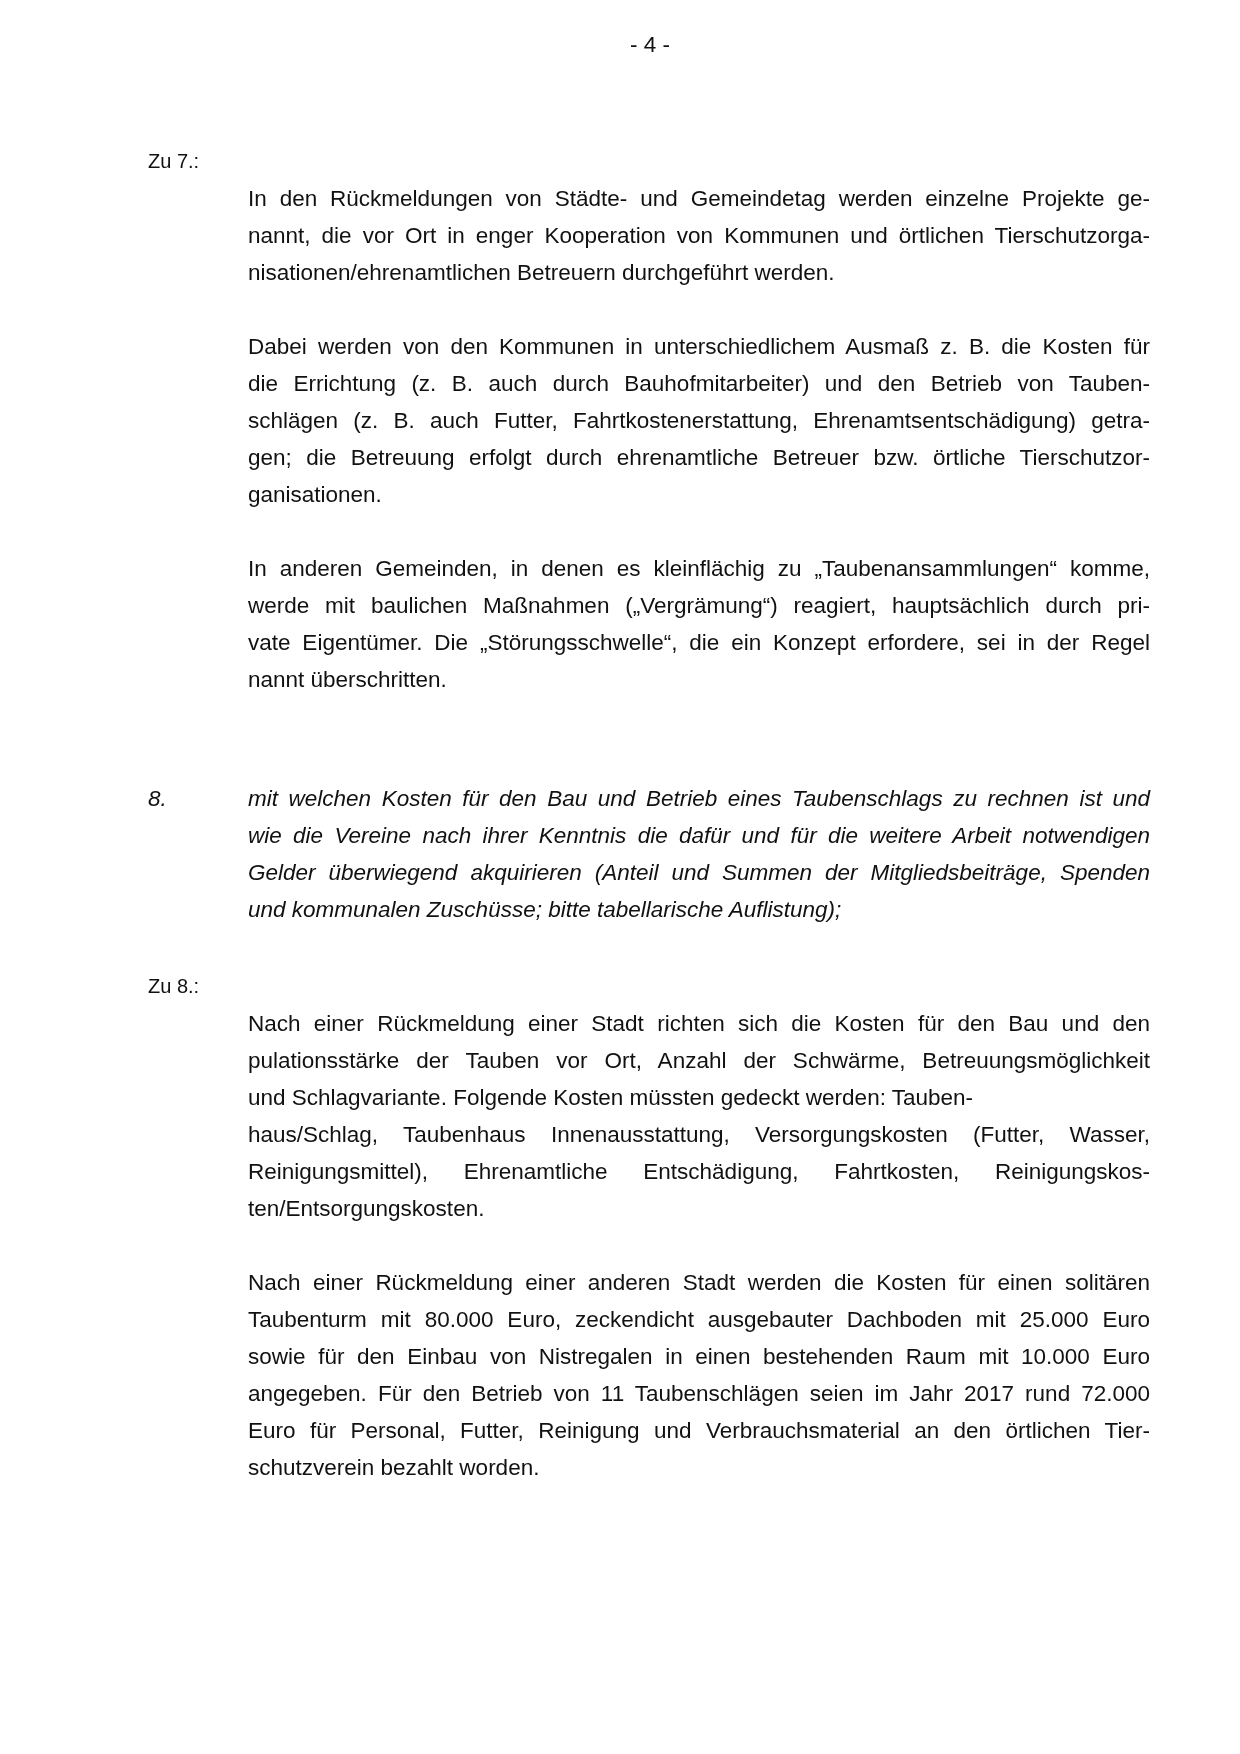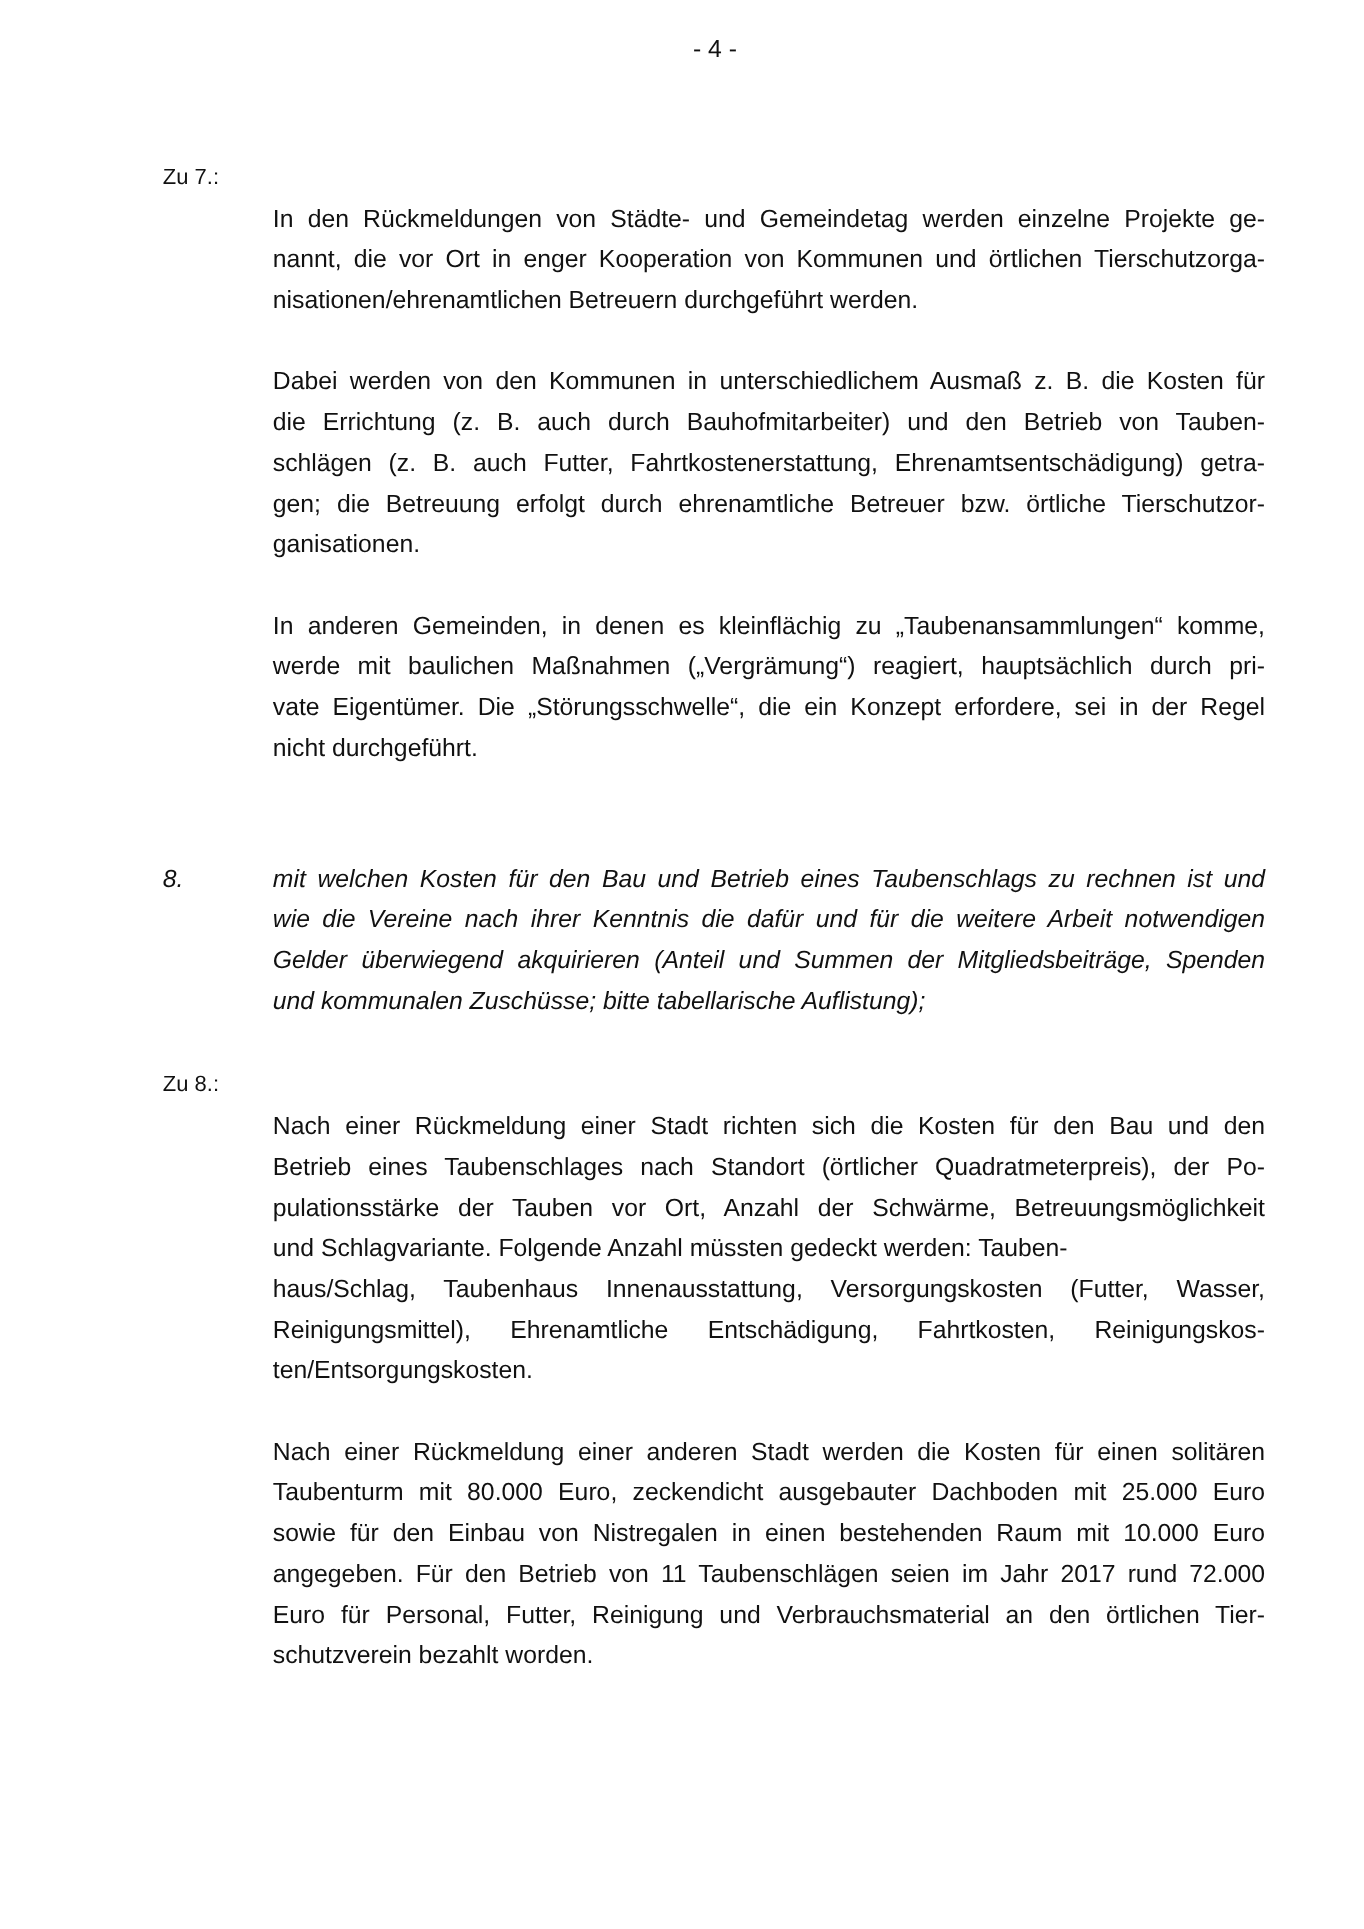--- a/index.html
+++ b/index.html
@@ -89,42 +89,41 @@
     <span class="line">Dabei werden von den Kommunen in unterschiedlichem Ausmaß z. B. die Kosten für</span>
     <span class="line">die Errichtung (z. B. auch durch Bauhofmitarbeiter) und den Betrieb von Tauben-</span>
     <span class="line">schlägen (z. B. auch Futter, Fahrtkostenerstattung, Ehrenamtsentschädigung) getra-</span>
     <span class="line">gen; die Betreuung erfolgt durch ehrenamtliche Betreuer bzw. örtliche Tierschutzor-</span>
     <span class="line last">ganisationen.</span>
   </p>
   <p class="para">
     <span class="line">In anderen Gemeinden, in denen es kleinflächig zu „Taubenansammlungen“ komme,</span>
     <span class="line">werde mit baulichen Maßnahmen („Vergrämung“) reagiert, hauptsächlich durch pri-</span>
     <span class="line">vate Eigentümer. Die „Störungsschwelle“, die ein Konzept erfordere, sei in der Regel</span>
-    <span class="line last">nicht durchgeführt.</span>
+    <span class="line last">nannt überschritten.</span>
   </p>
 </div>
 
 <div class="question" style="top:780px;">
   <span class="q-num">8.</span>
   <div class="q-text">
     <span class="line">mit welchen Kosten für den Bau und Betrieb eines Taubenschlags zu rechnen ist und</span>
     <span class="line">wie die Vereine nach ihrer Kenntnis die dafür und für die weitere Arbeit notwendigen</span>
     <span class="line">Gelder überwiegend akquirieren (Anteil und Summen der Mitgliedsbeiträge, Spenden</span>
     <span class="line last">und kommunalen Zuschüsse; bitte tabellarische Auflistung);</span>
   </div>
 </div>
 
 <h2 class="heading" style="top:968px;">Zu 8.:</h2>
 
 <div class="body-block" style="top:1005px;">
   <p class="para">
     <span class="line">Nach einer Rückmeldung einer Stadt richten sich die Kosten für den Bau und den</span>
-    <span class="line">Betrieb eines Taubenschlages nach Standort (örtlicher Quadratmeterpreis), der Po-</span>
     <span class="line">pulationsstärke der Tauben vor Ort, Anzahl der Schwärme, Betreuungsmöglichkeit</span>
-    <span class="line last">und Schlagvariante. Folgende Anzahl müssten gedeckt werden: Tauben-</span>
+    <span class="line last">und Schlagvariante. Folgende Kosten müssten gedeckt werden: Tauben-</span>
     <span class="line">haus/Schlag, Taubenhaus Innenausstattung, Versorgungskosten (Futter, Wasser,</span>
     <span class="line">Reinigungsmittel), Ehrenamtliche Entschädigung, Fahrtkosten, Reinigungskos-</span>
     <span class="line last">ten/Entsorgungskosten.</span>
   </p>
   <p class="para">
     <span class="line">Nach einer Rückmeldung einer anderen Stadt werden die Kosten für einen solitären</span>
     <span class="line">Taubenturm mit 80.000 Euro, zeckendicht ausgebauter Dachboden mit 25.000 Euro</span>
     <span class="line">sowie für den Einbau von Nistregalen in einen bestehenden Raum mit 10.000 Euro</span>
     <span class="line">angegeben. Für den Betrieb von 11 Taubenschlägen seien im Jahr 2017 rund 72.000</span>
     <span class="line">Euro für Personal, Futter, Reinigung und Verbrauchsmaterial an den örtlichen Tier-</span>

